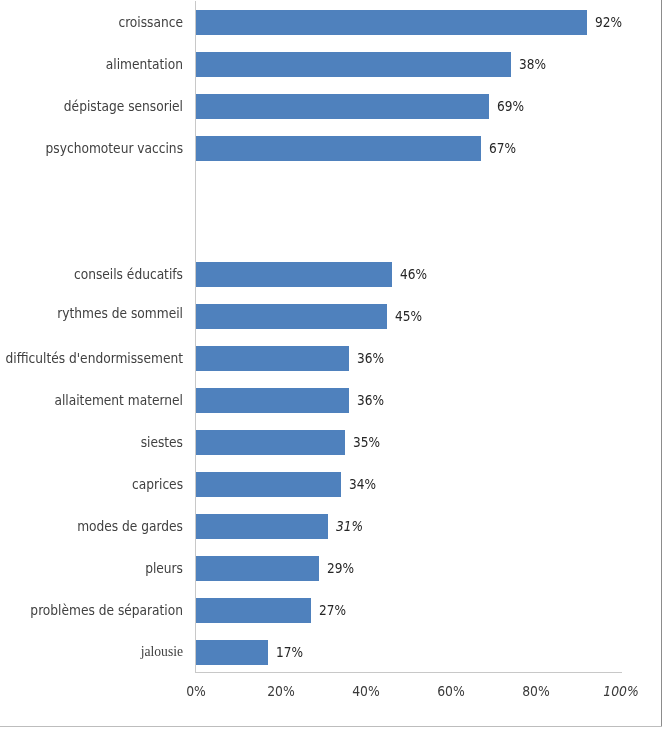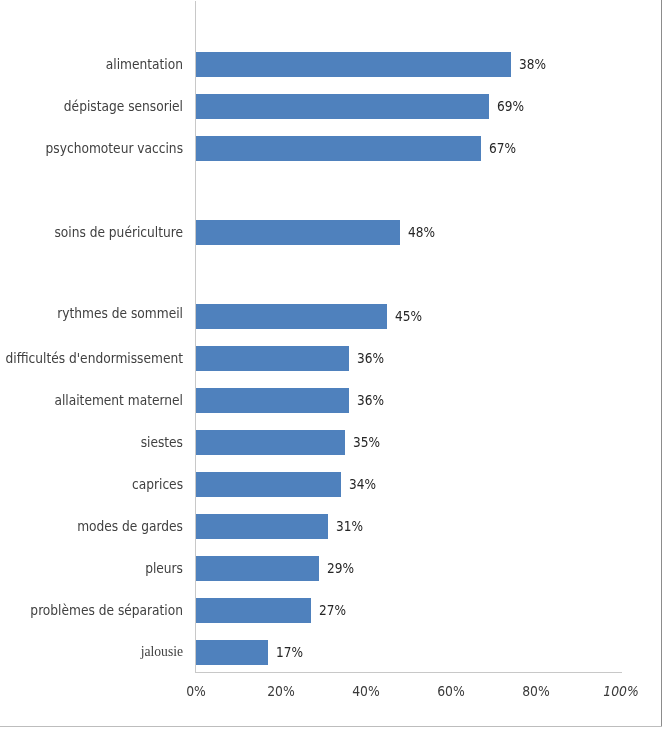--- a/index.html
+++ b/index.html
@@ -57,39 +57,44 @@
 </head>
 <body>
 
 <div id="page">
 
   <div class="plot">
 
     <div class="axis-v"></div>
     <div class="axis-h"></div>
 
+    <div class="row" style="top: 0px;">
+      <div class="cat-label" style="top: 13.8px;">croissance</div>
+      <div class="bar" style="width: 391px;"></div>
+      <div class="val" style="left: 595.2px;">92%</div>
+    </div>
     <div class="row" style="top: 42px;">
       <div class="cat-label" style="top: 13.8px;">alimentation</div>
       <div class="bar" style="width: 314.5px;"></div>
       <div class="val" style="left: 518.7px;">38%</div>
     </div>
     <div class="row" style="top: 84px;">
       <div class="cat-label" style="top: 13.8px;">dépistage sensoriel</div>
       <div class="bar" style="width: 293.25px;"></div>
       <div class="val" style="left: 497.45px;">69%</div>
     </div>
     <div class="row" style="top: 126px;">
       <div class="cat-label" style="top: 13.8px;">psychomoteur vaccins</div>
       <div class="bar" style="width: 284.75px;"></div>
       <div class="val" style="left: 488.95px;">67%</div>
     </div>
-    <div class="row" style="top: 210px;">
-      <div class="cat-label" style="top: 13.8px;">soins de puériculture</div>
-      <div class="bar" style="width: 204px;"></div>
-      <div class="val" style="left: 408.2px;">48%</div>
+    <div class="row" style="top: 252px;">
+      <div class="cat-label" style="top: 13.8px;">conseils éducatifs</div>
+      <div class="bar" style="width: 195.5px;"></div>
+      <div class="val" style="left: 399.7px;">46%</div>
     </div>
     <div class="row" style="top: 294px;">
       <div class="cat-label" style="top: 11px;">rythmes de sommeil</div>
       <div class="bar" style="width: 191.25px;"></div>
       <div class="val" style="left: 395.45px;">45%</div>
     </div>
     <div class="row" style="top: 336px;">
       <div class="cat-label" style="top: 13.8px;">difficultés d'endormissement</div>
       <div class="bar" style="width: 153px;"></div>
       <div class="val" style="left: 357.2px;">36%</div>
@@ -105,21 +110,21 @@
       <div class="val" style="left: 352.95px;">35%</div>
     </div>
     <div class="row" style="top: 462px;">
       <div class="cat-label" style="top: 13.8px;">caprices</div>
       <div class="bar" style="width: 144.5px;"></div>
       <div class="val" style="left: 348.7px;">34%</div>
     </div>
     <div class="row" style="top: 504px;">
       <div class="cat-label" style="top: 13.8px;">modes de gardes</div>
       <div class="bar" style="width: 131.75px;"></div>
-      <div class="val" style="left: 335.95px;">31%</div>
+      <div class="val" style="left: 335.95px; font-style: italic;">31%</div>
     </div>
     <div class="row" style="top: 546px;">
       <div class="cat-label" style="top: 13.8px;">pleurs</div>
       <div class="bar" style="width: 123.25px;"></div>
       <div class="val" style="left: 327.45px;">29%</div>
     </div>
     <div class="row" style="top: 588px;">
       <div class="cat-label" style="top: 13.8px;">problèmes de séparation</div>
       <div class="bar" style="width: 114.75px;"></div>
       <div class="val" style="left: 318.95px;">27%</div>

